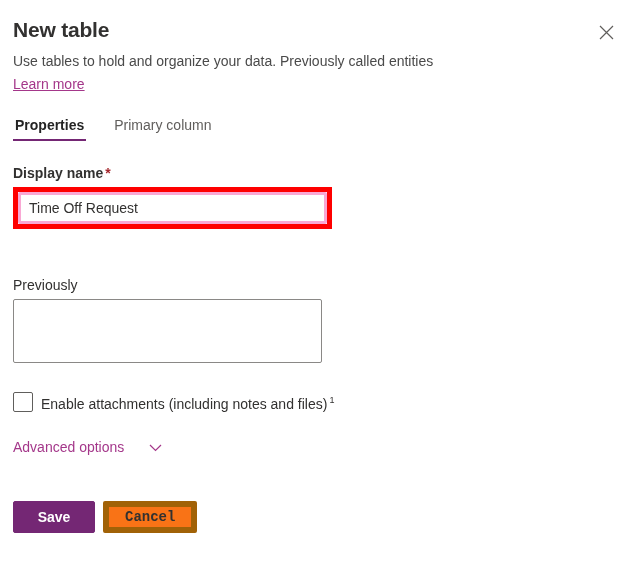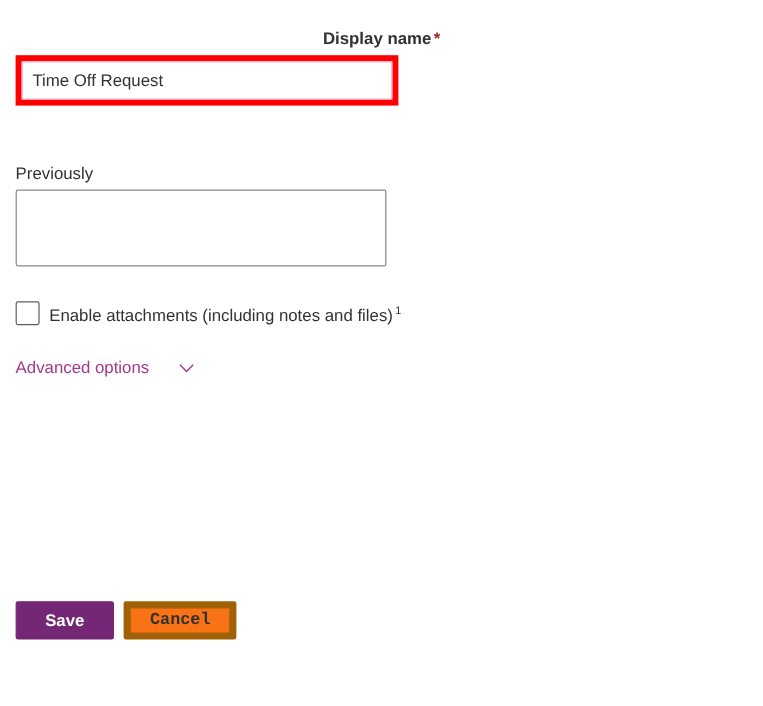--- a/index.html
+++ b/index.html
@@ -105,32 +105,32 @@
     margin-top: 22px;
   }
   .field { margin-bottom: 0; }
   .field-label {
     font-size: 14px;
     line-height: 20px;
     color: #323130;
     display: block;
     margin-bottom: 4px;
   }
-  .field-label.required { font-weight: 600; text-align: center; }
+  .field-label.required { font-weight: 600; }
   .req-star {
     color: #a4262c;
     font-weight: 600;
     margin-left: 2px;
   }
 
   .text-input {
     box-sizing: border-box;
     width: 309px;
     height: 32px;
-    border: 1px solid #f9a8d4;
+    border: 3px solid #f9a8d4;
     border-radius: 2px;
     background: #ffffff;
     font-family: inherit;
     font-size: 14px;
     color: #323130;
     padding: 0 8px;
     outline: none;
   }
   .text-area {
     box-sizing: border-box;
@@ -230,21 +230,38 @@
     border: 6px solid #a16207;
     color: #323130;
     font-family: Liberation Mono, monospace;
   }
 </style>
 </head>
 <body>
 
 <div class="panel">
 
-
+  <div class="header">
+    <h1 class="panel-title">New table</h1>
+    <p class="panel-subtitle">Use tables to hold and organize your data. Previously called entities</p>
+    <a class="learn-more">Learn more</a>
+
+    <button class="close-button">
+      <span>
+        <svg width="15" height="15" viewBox="0 0 15 15" aria-hidden="true">
+          <path d="M1 1 L14 14 M14 1 L1 14" stroke="#605e5c" stroke-width="1.2" fill="none"></path>
+        </svg>
+      </span>
+    </button>
+  </div>
+
+  <div class="tabs">
+    <button class="tab active">Properties</button>
+    <button class="tab">Primary column</button>
+  </div>
 
   <div class="form">
 
     <div class="field">
       <label class="field-label required">
         <span>Display name</span><span class="req-star">*</span>
       </label>
       <span class="highlight-box">
         <input class="text-input" type="text" value="Time Off Request" style="">
       </span>

